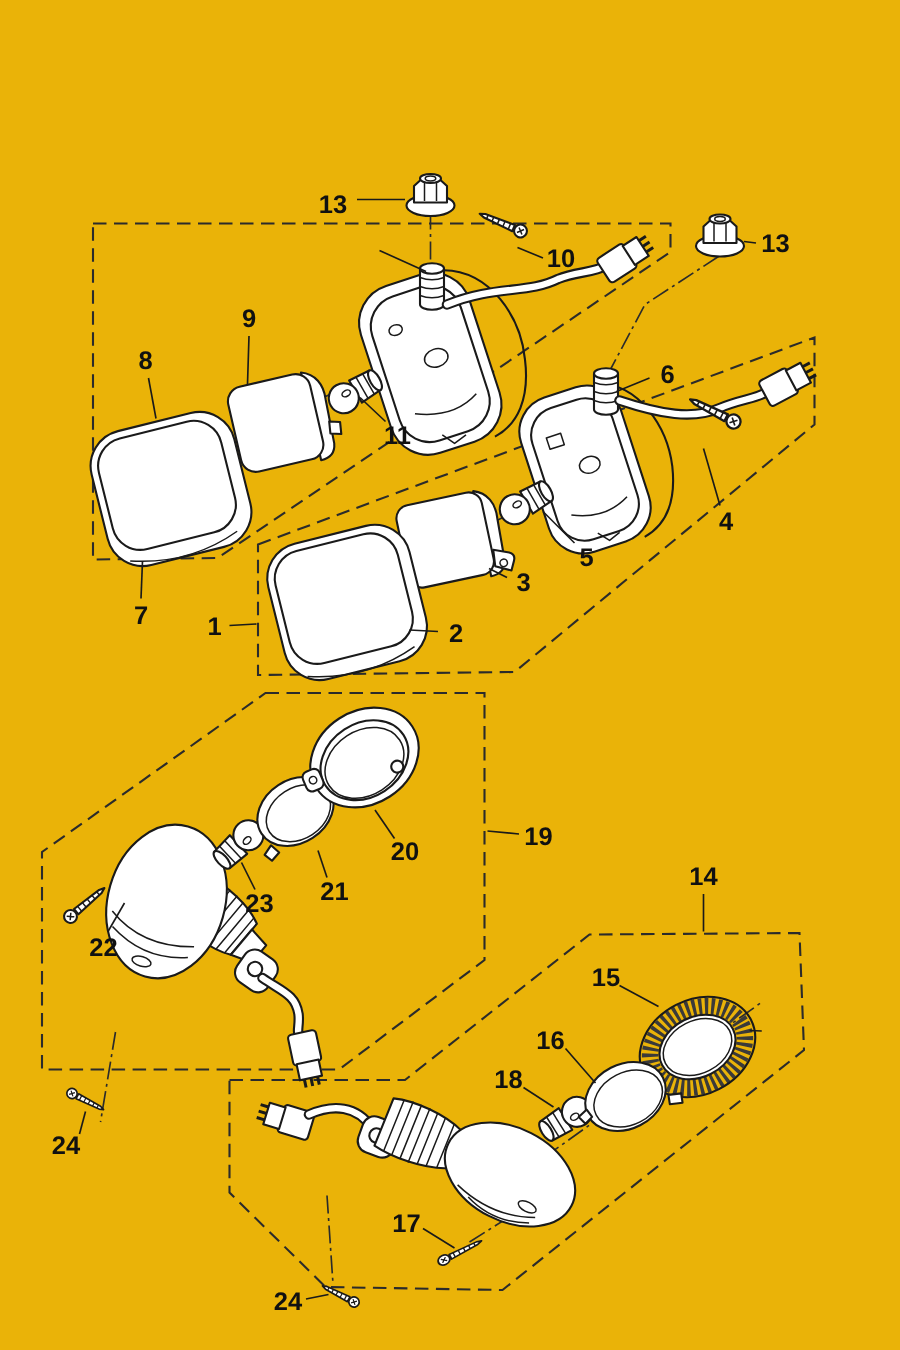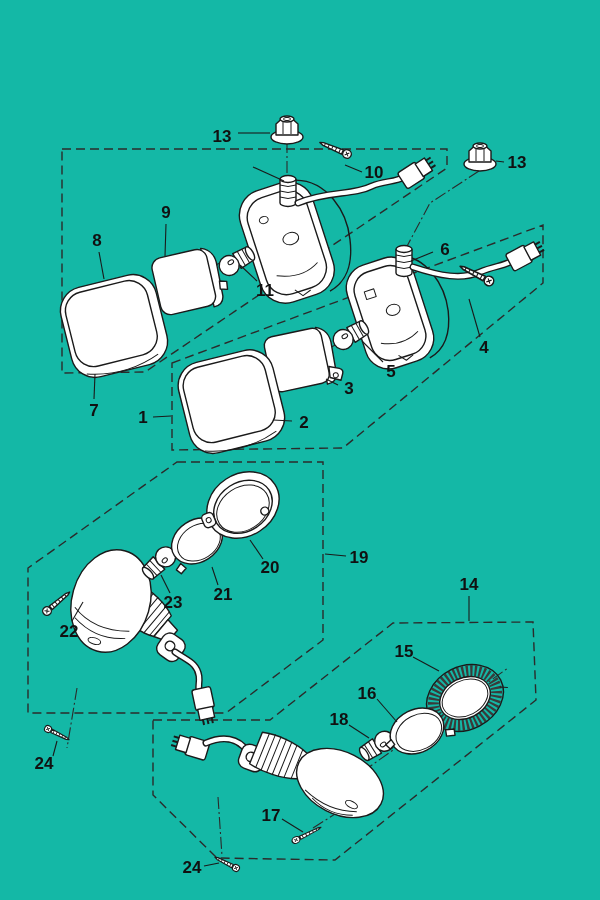--- a/index.html
+++ b/index.html
@@ -1,16 +1,16 @@
 <!DOCTYPE html>
 <html><head>
 <meta charset="utf-8">
 <style>
   html,body{margin:0;padding:0;background:#fff;}
-  #stage{width:600px;height:900px;position:relative;background:#14b8a6;font-family:"Liberation Sans",sans-serif;}
+  #stage{width:600px;height:900px;position:relative;background:#eab308;font-family:"Liberation Sans",sans-serif;}
   svg{display:block;}
   .o  {fill:#fff;stroke:#1a1a1a;stroke-width:1.4;stroke-linejoin:round;}
   .o2 {fill:none;stroke:#1a1a1a;stroke-width:1.4;stroke-linejoin:round;}
   .d  {fill:none;stroke:#1a1a1a;stroke-width:1;stroke-linejoin:round;}
   .box{fill:none;stroke:#2b2b2b;stroke-width:1.4;stroke-dasharray:9 5;}
   .axis{fill:none;stroke:#2b2b2b;stroke-width:1.1;stroke-dasharray:12 3 2 3;}
   .wireO{fill:none;stroke:#1a1a1a;stroke-width:7;stroke-linecap:round;}
   .wireI{fill:none;stroke:#fff;stroke-width:4.2;stroke-linecap:round;}
   .lead{fill:none;stroke:#1a1a1a;stroke-width:1.1;}
   .pin{stroke:#1a1a1a;stroke-width:2;}

